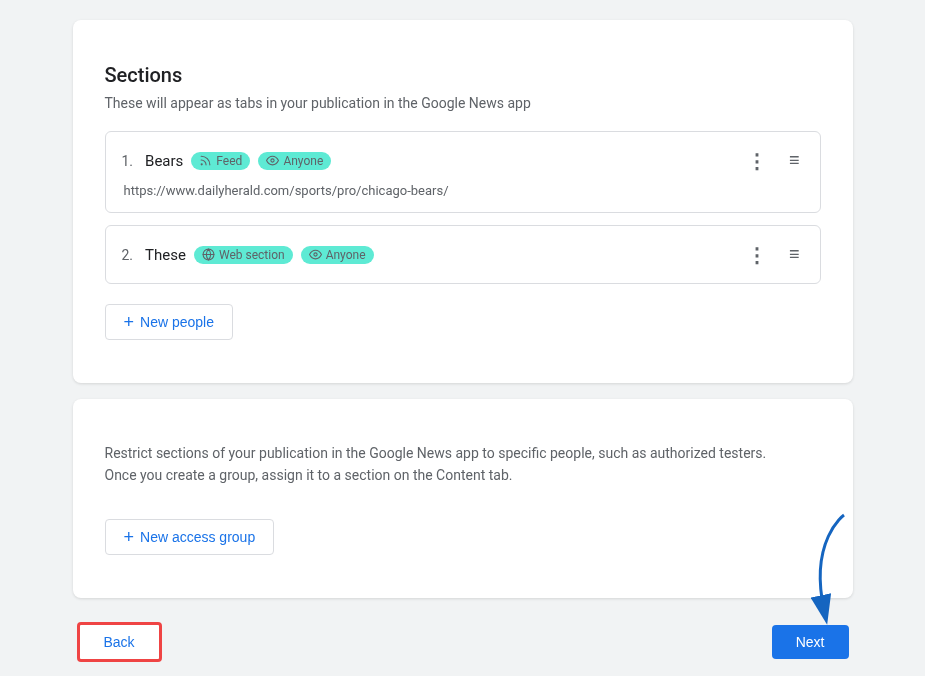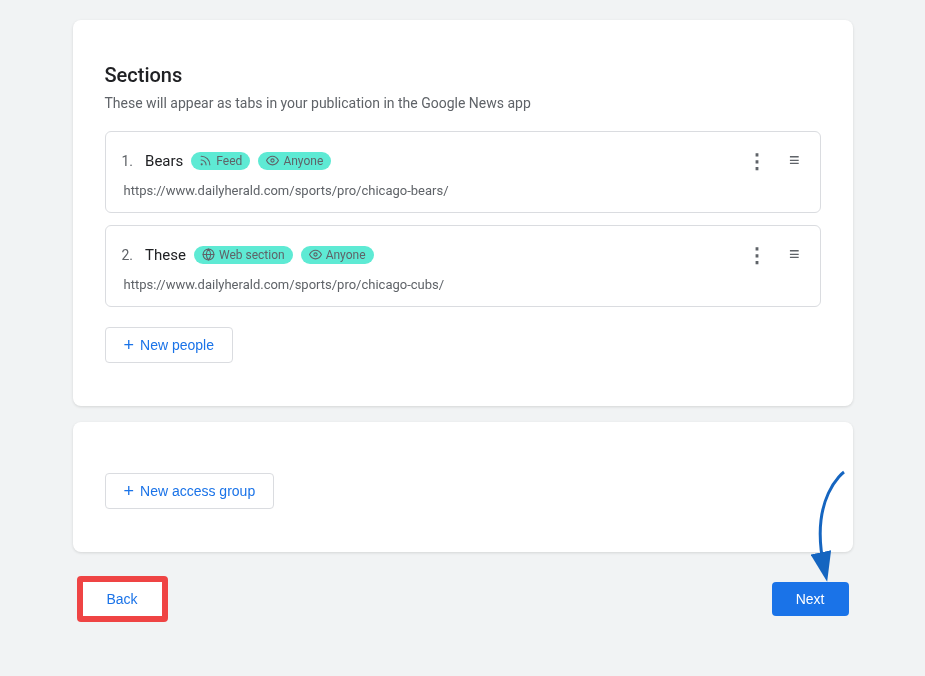--- a/index.html
+++ b/index.html
@@ -147,21 +147,21 @@
       justify-content: space-between;
       align-items: center;
       margin-top: 8px;
       width: 780px;
       padding: 0 4px;
       position: relative;
     }
 
     .back-btn {
       background: #fff;
-      border: 6px solid #ef4444;
+      border: 3px solid #ef4444;
       border-radius: 4px;
       padding: 9px 24px;
       font-size: 14px;
       color: #1a73e8;
       cursor: pointer;
       font-weight: 500;
     }
 
     .next-btn {
       background: #1a73e8;
@@ -254,31 +254,31 @@
         </div>
         <div class="section-controls">
           <button class="icon-btn">
             <span class="three-dots">⋮</span>
           </button>
           <button class="icon-btn">
             <span class="drag-handle">≡</span>
           </button>
         </div>
       </div>
-      <div class="section-url">https://www.dailyherald.com/sports/pro/chicago-cubs/</div>
     </div>
 
     
     <button class="new-btn">
       <span class="plus">+</span>
       <span>New people</span>
     </button>
   </div>
 
   <div class="card access-card">
+    <div class="access-desc">Restrict sections of your publication in the Google News app to specific people, such as authorized testers. Once you create a group, assign it to a section on the Content tab.</div>
     <button class="new-btn">
       <span class="plus">+</span>
       <span>New access group</span>
     </button>
   </div>
 
   <div class="footer-row">
     <button class="back-btn">Back</button>
 
     <div style="position: relative; margin-left: 35px;">

